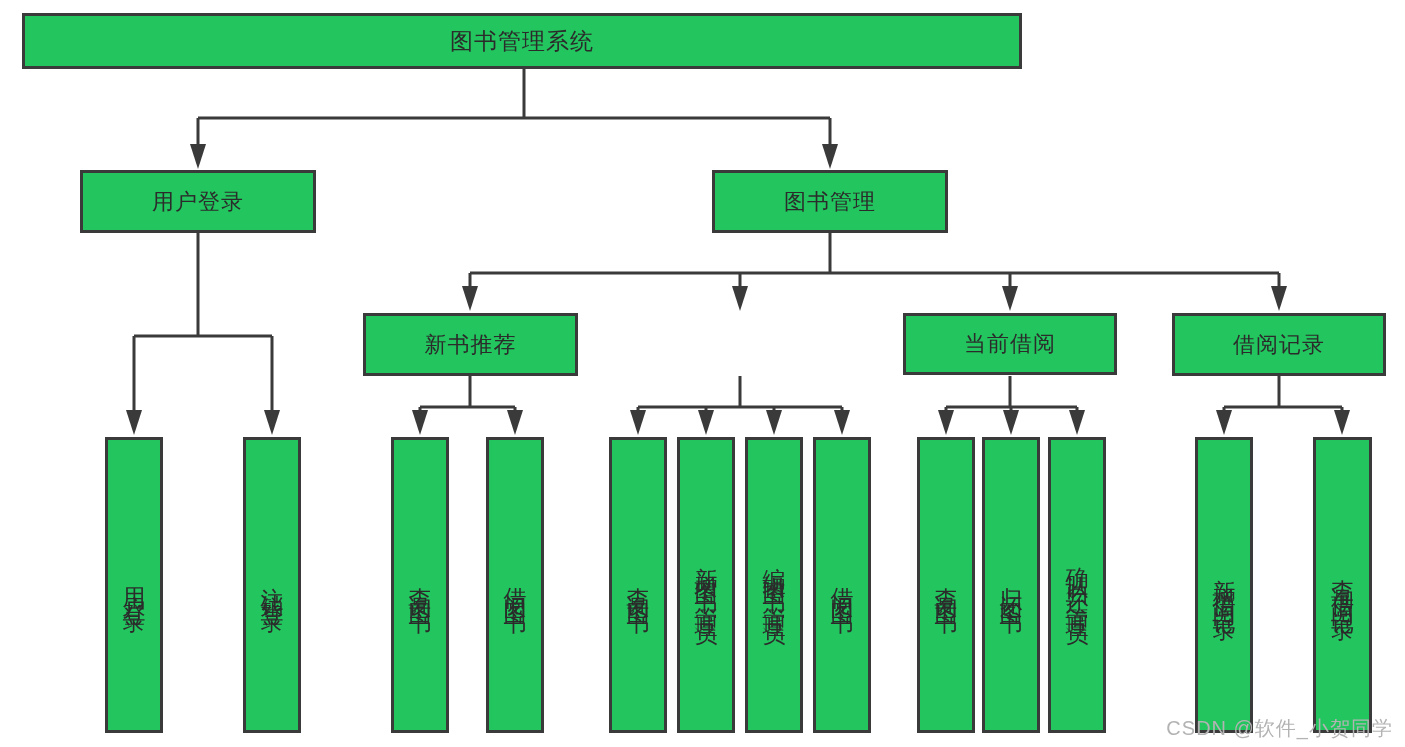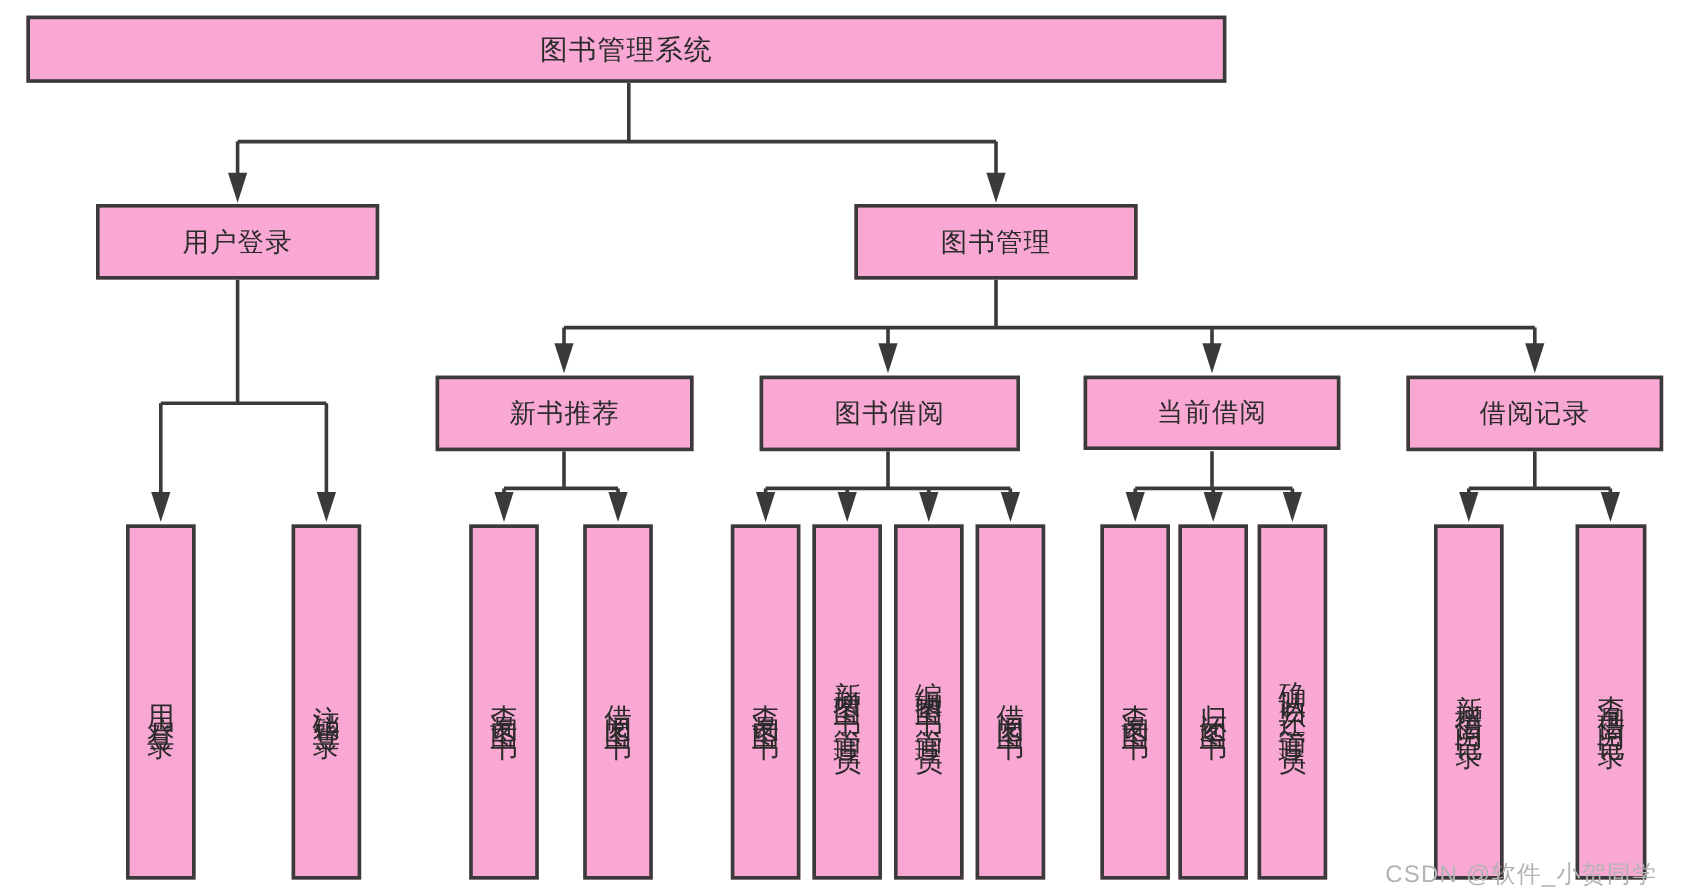--- a/index.html
+++ b/index.html
@@ -12,41 +12,41 @@
     overflow: hidden;
   }
   #connectors {
     position: absolute;
     left: 0; top: 0;
     width: 1405px; height: 747px;
   }
   .box {
     position: absolute;
     box-sizing: border-box;
-    background: #f9a8d4;
+    background: #22c55e;
     border: 3px solid #3a3a3a;
     color: #2b2b2b;
     display: flex;
     align-items: center;
     justify-content: center;
     text-align: center;
     z-index: 2;
   }
   .h { font-size: 22px; letter-spacing: 1px; }
   .root-box { font-size: 23px; }
   .v {
     writing-mode: vertical-rl;
     text-orientation: mixed;
     font-size: 23px;
     letter-spacing: 8px;
     line-height: 1;
   }
   .watermark {
     position: absolute;
-    right: 24px;
+    right: 12px;
     top: 715px;
     font-size: 20px;
     color: #b3b3b3;
     letter-spacing: 1px;
     z-index: 3;
     white-space: nowrap;
   }
 </style>
 </head>
 <body>
@@ -99,21 +99,20 @@
       <polygon points="1334,410 1350,410 1342,435"></polygon>
     </g>
   </svg>
 
   <div class="box h root-box" style="left:22px; top:13px; width:1000px; height:56px">图书管理系统</div>
 
   <div class="box h" style="left:80px; top:170px; width:236px; height:63px">用户登录</div>
   <div class="box h" style="left:712px; top:170px; width:236px; height:63px">图书管理</div>
 
   <div class="box h" style="left:363px; top:313px; width:215px; height:63px">新书推荐</div>
-  <div class="box h" style="left:633px; top:313px; width:217px; height:63px">图书借阅</div>
   <div class="box h" style="left:903px; top:313px; width:214px; height:62px">当前借阅</div>
   <div class="box h" style="left:1172px; top:313px; width:214px; height:63px">借阅记录</div>
 
   <div class="box v" style="left:105px; top:437px; width:58px; height:296px">用户登录</div>
   <div class="box v" style="left:243px; top:437px; width:58px; height:296px">注销登录</div>
 
   <div class="box v" style="left:391px; top:437px; width:58px; height:296px">查询图书</div>
   <div class="box v" style="left:486px; top:437px; width:58px; height:296px">借阅图书</div>
 
   <div class="box v" style="left:609px; top:437px; width:58px; height:296px">查询图书</div>

